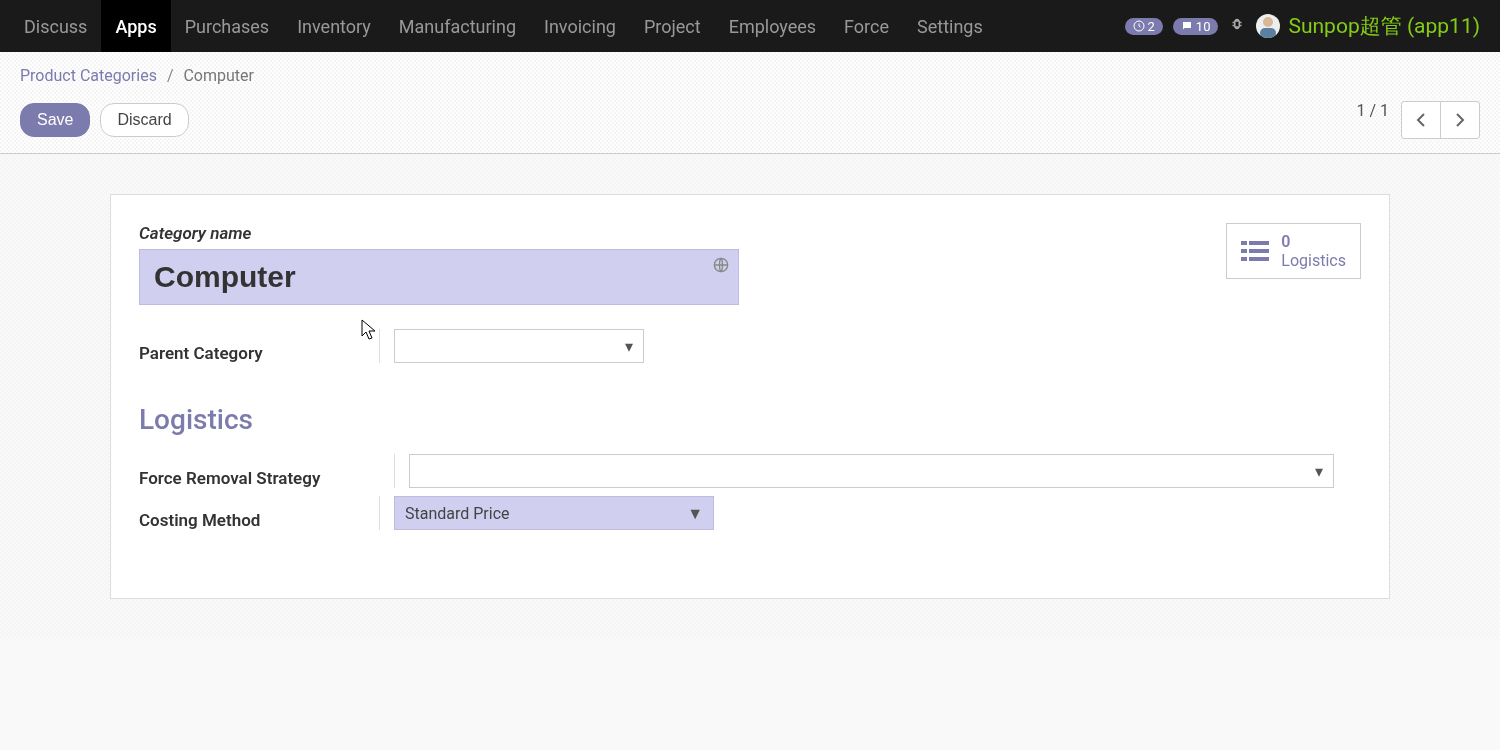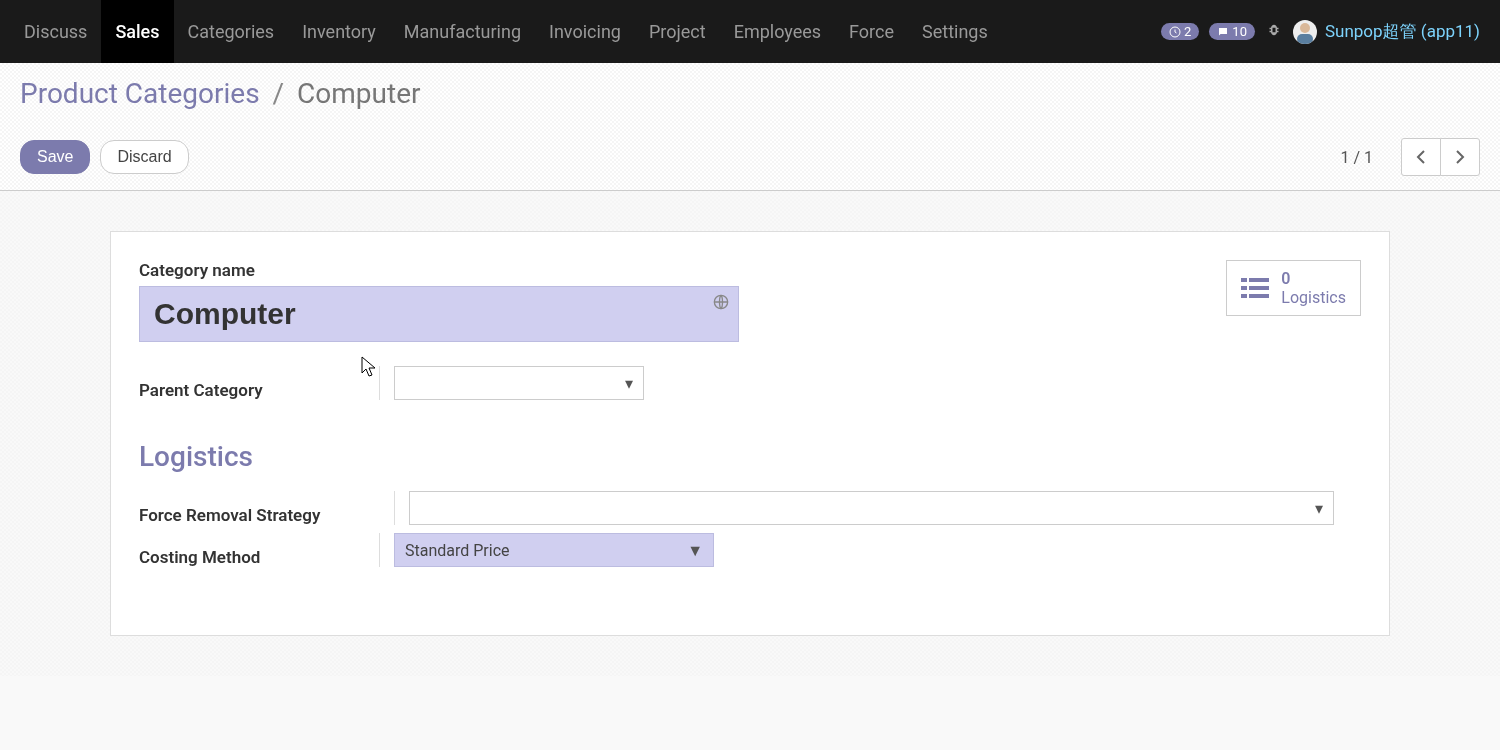--- a/index.html
+++ b/index.html
@@ -6,21 +6,21 @@
     body {
       font-family: -apple-system, BlinkMacSystemFont, "Segoe UI", Roboto, "Helvetica Neue", Arial, sans-serif;
       font-size: 15px;
       color: #4c4c4c;
       background: #f9f9f9;
     }
 
     
     .topnav {
       background: #1a1a1a;
-      height: 63px;
+      height: 52px;
       display: flex;
       align-items: center;
       padding: 0 10px;
       color: #aaa;
     }
     .topnav .nav-items {
       display: flex;
       height: 100%;
       align-items: stretch;
     }
@@ -48,39 +48,39 @@
       display: inline-flex;
       align-items: center;
       background: #7c7bad;
       color: #fff;
       border-radius: 12px;
       padding: 1px 8px;
       font-size: 13px;
       gap: 3px;
     }
     .bug-icon-svg { fill: #aaa; }
-    .user-block { display: flex; align-items: flex-start; gap: 8px; color: #7dd3fc; font-size: 17px; }
+    .user-block { display: flex; align-items: center; gap: 8px; color: #84cc16; font-size: 21px; }
     .avatar {
       width: 24px; height: 24px; border-radius: 50%; background: #eee;
       display: inline-flex; align-items: center; justify-content: center;
       overflow: hidden;
     }
 
     
     .control-panel {
       background: #fff;
       border-bottom: 1px solid #ccc;
       padding: 14px 20px 14px 20px;
       background-image: linear-gradient(45deg, #f5f5f5 25%, transparent 25%, transparent 75%, #f5f5f5 75%), linear-gradient(45deg, #f5f5f5 25%, transparent 25%, transparent 75%, #f5f5f5 75%);
       background-size: 4px 4px;
       background-position: 0 0, 2px 2px;
     }
     .breadcrumb {
-      font-size: 28px;
-      margin-bottom: 28px;
+      font-size: 16px;
+      margin-bottom: 16px;
       color: #777;
     }
     .breadcrumb a { color: #7c7bad; text-decoration: none; }
     .breadcrumb .sep { margin: 0 6px; color: #888; }
     .breadcrumb .current { color: #777; }
 
     .cp-row {
       display: flex;
       align-items: center;
       justify-content: space-between;
@@ -93,21 +93,21 @@
       font-size: 16px;
       border-radius: 14px;
       cursor: pointer;
       color: #444;
     }
     .btn.primary {
       background: #7c7bad;
       border-color: #7c7bad;
       color: #fff;
     }
-    .cp-right { display: flex; align-items: center; gap: 28px; }
+    .cp-right { display: flex; gap: 12px; }
     .pager-count { font-size: 16px; color: #555; }
     .pager-btns { display: flex; }
     .pager-btn {
       border: 1px solid #ccc;
       background: #fff;
       width: 40px; height: 38px;
       display: flex; align-items: center; justify-content: center;
       cursor: pointer;
       color: #666;
       font-size: 18px;
@@ -146,20 +146,21 @@
       cursor: pointer;
     }
     .stat-box .stat-text { color: #7c7bad; font-size: 16px; line-height: 1.2; }
     .stat-box .stat-text .count { font-weight: 600; }
 
     .field-label {
       font-size: 17px;
       font-weight: 600;
       color: #333;
       margin-bottom: 6px;
+      font-style: italic;
     }
     .title-input-wrap {
       position: relative;
       width: 600px;
       margin-bottom: 24px;
     }
     .title-input {
       width: 100%;
       border: 1px solid #bcbce0;
       background: #d0cff0;
@@ -227,22 +228,22 @@
       position: absolute;
       pointer-events: none;
     }
   </style>
 </head>
 <body>
 
 <div class="topnav">
   <div class="nav-items">
     <div class="nav-item">Discuss</div>
-    <div class="nav-item active">Sales</div>
-    <div class="nav-item">Categories</div>
+    <div class="nav-item active">Apps</div>
+    <div class="nav-item">Purchases</div>
     <div class="nav-item">Inventory</div>
     <div class="nav-item">Manufacturing</div>
     <div class="nav-item">Invoicing</div>
     <div class="nav-item">Project</div>
     <div class="nav-item">Employees</div>
     <div class="nav-item">Force</div>
     <div class="nav-item">Settings</div>
   </div>
   <div class="spacer"></div>
   <div class="systray">

